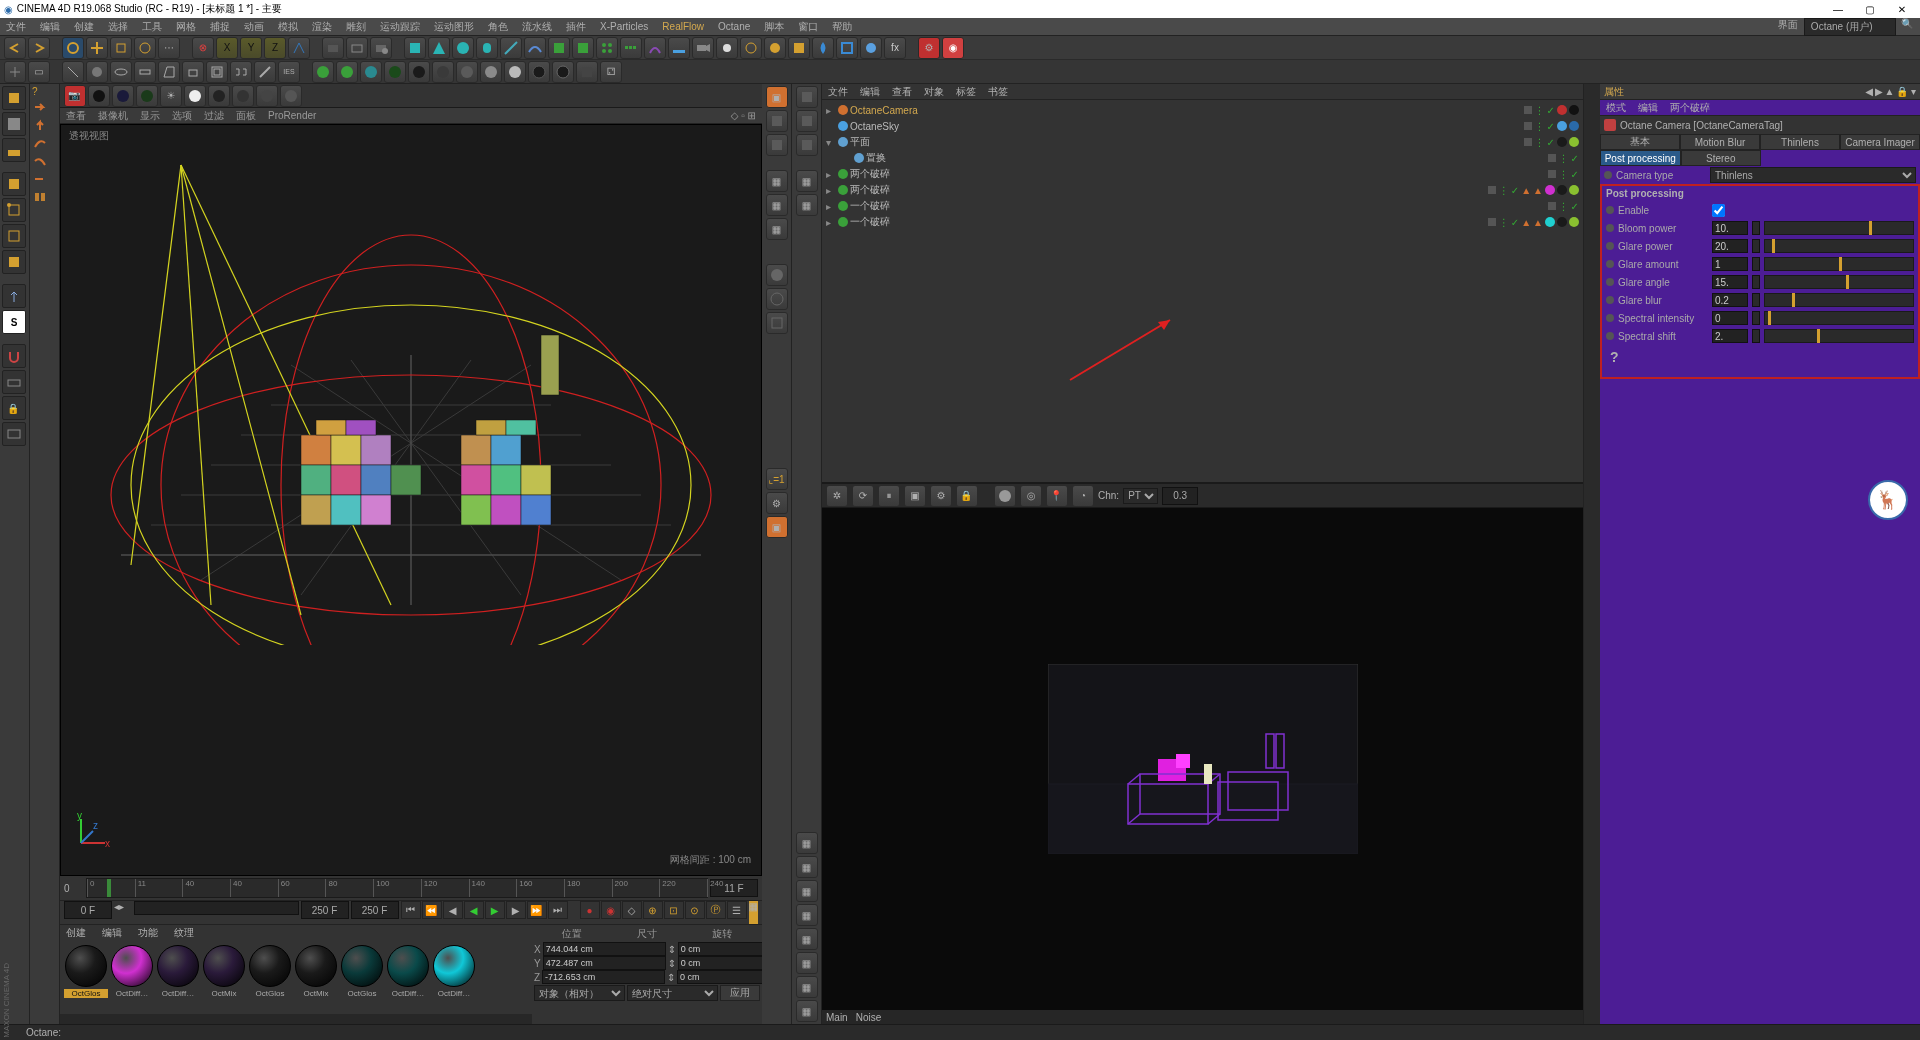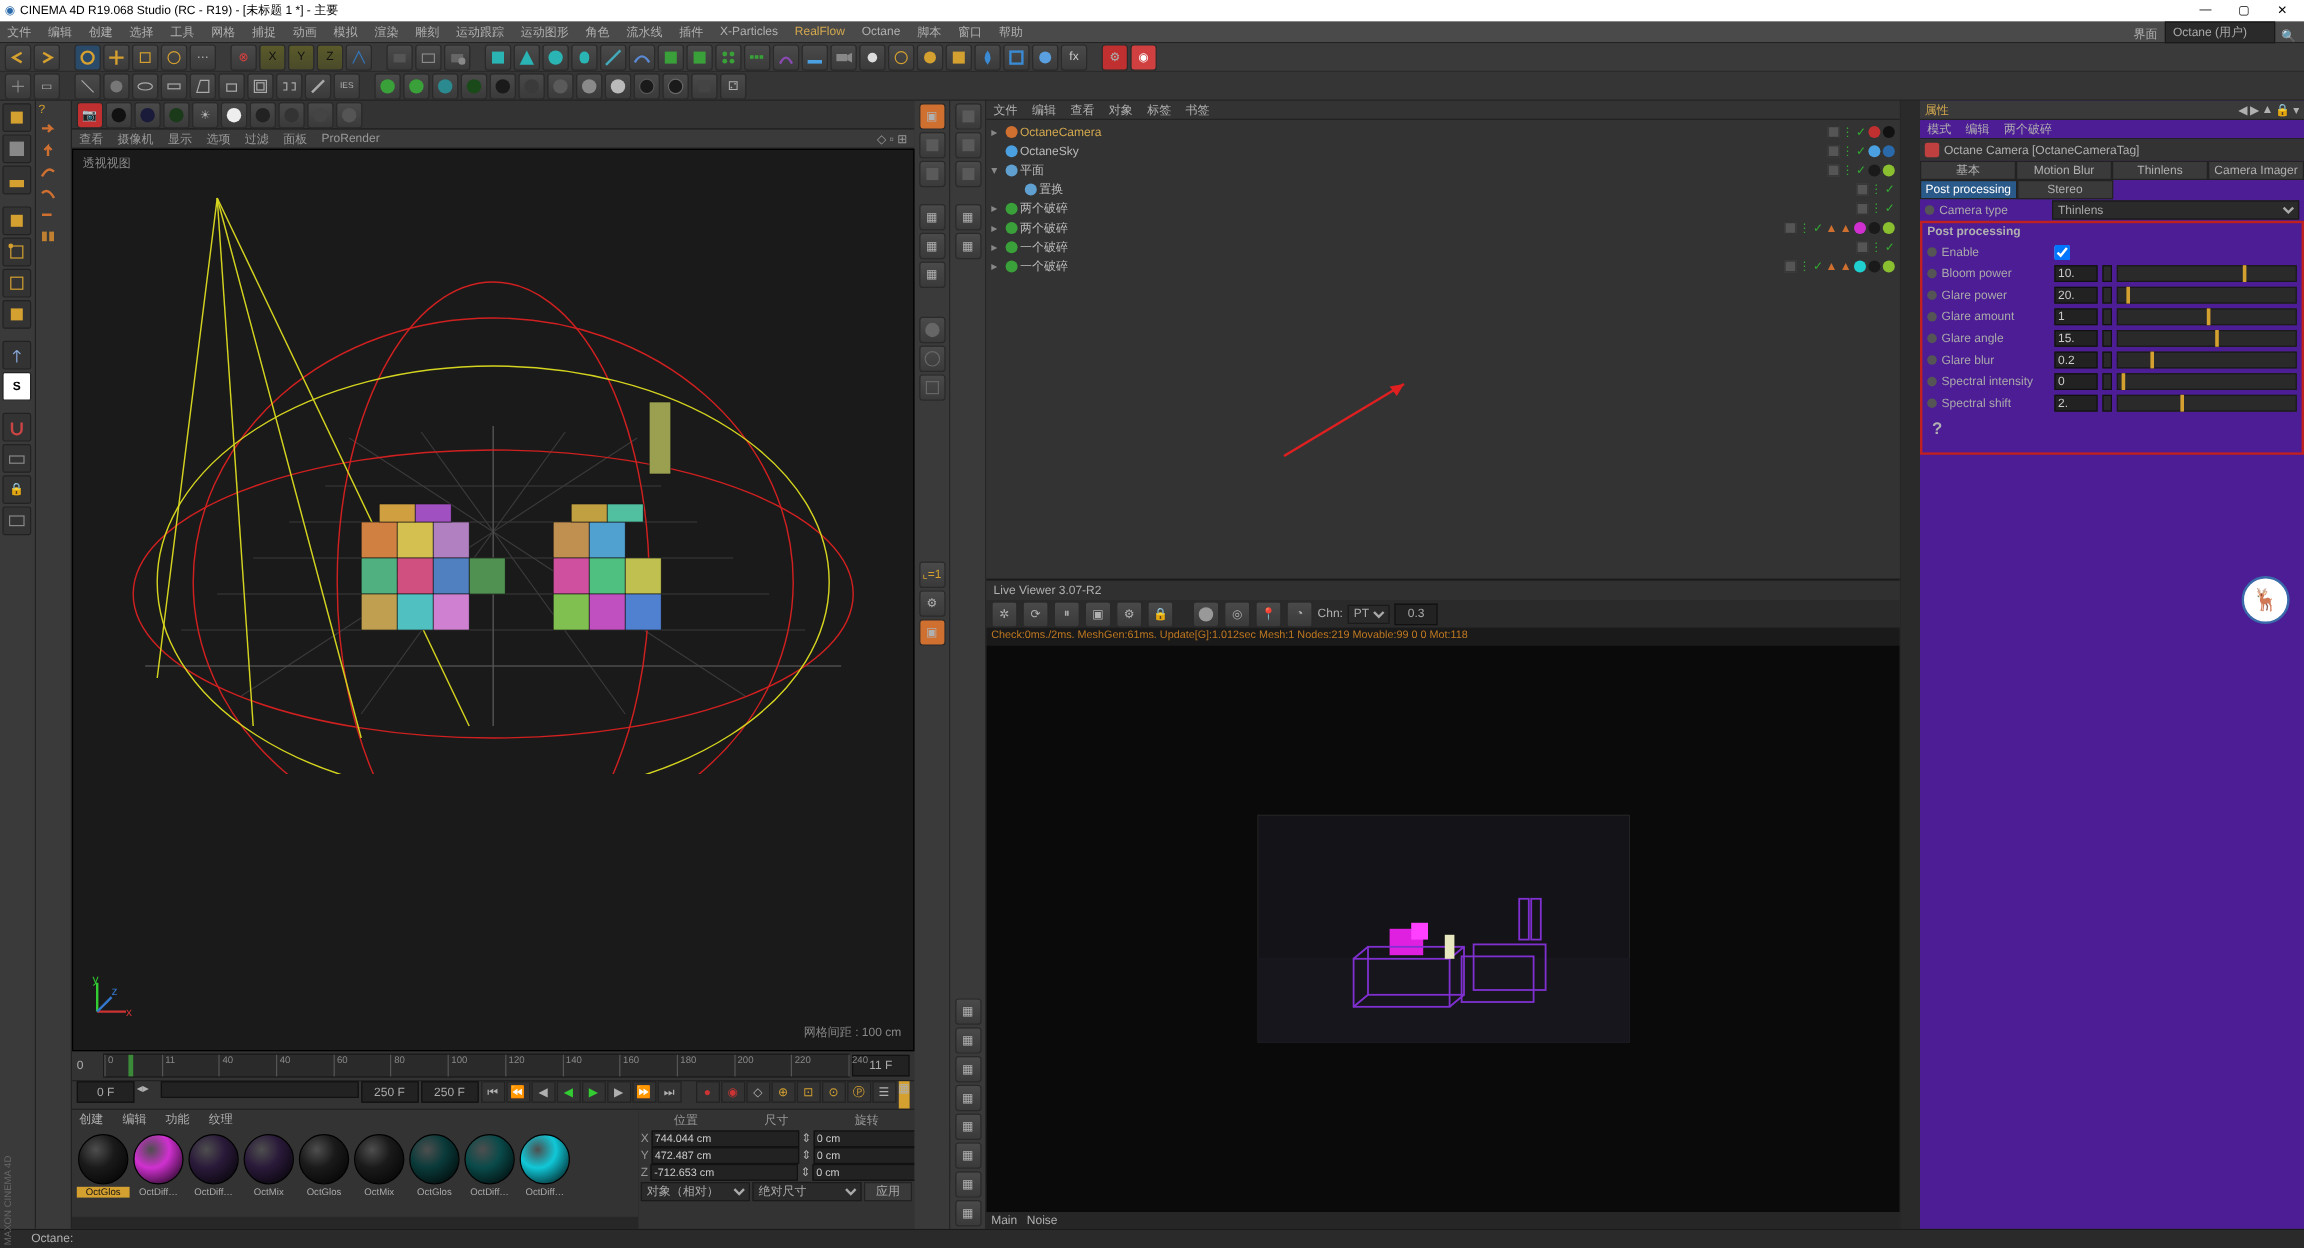--- a/index.html
+++ b/index.html
@@ -3,21 +3,21 @@
 <meta charset="utf-8">
 <style>
 * { margin:0; padding:0; box-sizing:border-box; font-family:"Microsoft YaHei",Arial,sans-serif; font-size:10px; user-select:none; }
 body { background:#3a3a3a; color:#b0b0b0; width:1920px; height:1040px; overflow:hidden; position:relative; }
 .titlebar { height:18px; background:#fff; display:flex; align-items:center; padding:0 4px; color:#000; }
 .titlebar .winbtns { margin-left:auto; display:flex; gap:4px; }
 .titlebar .winbtns span { width:28px; text-align:center; cursor:default; }
 .menubar { height:18px; background:#4a4a4a; display:flex; align-items:center; padding:0 6px; gap:14px; border-bottom:1px solid #222; }
 .menubar span { color:#b0b0b0; }
 .menubar .rf { color:#d4a94f; }
-.menubar .right { margin-left:auto; display:flex; align-items:flex-end; gap:6px; }
+.menubar .right { margin-left:auto; display:flex; align-items:flex-start; gap:6px; }
 .menubar .sel { background:#2a2a2a; border:1px solid #1a1a1a; padding:1px 22px 1px 6px; color:#aaa; }
 .toolbar-row { height:24px; background:#3a3a3a; display:flex; align-items:center; padding:0 4px; gap:2px; border-bottom:1px solid #2a2a2a; }
 .ticon { width:22px; height:22px; display:inline-flex; align-items:center; justify-content:center; border:1px solid #2a2a2a; background:linear-gradient(#4a4a4a,#3a3a3a); border-radius:3px; }
 .ticon.yel { background:linear-gradient(#5a5a2a,#4a4a2a); }
 .ticon.sel { background:#2a4a6a; }
 .tgap { width:8px; }
 svg { display:block; }
 
 .mainwrap { display:flex; height:calc(100% - 36px - 24px - 24px - 16px); }
 .leftcol { width:30px; background:#3a3a3a; border-right:1px solid #222; display:flex; flex-direction:column; gap:2px; padding:2px; }
@@ -984,44 +984,40 @@
             </span>
           </div>
         </div>
 
       <svg style="position:absolute; left:1060px; top:310px;" width="120" height="80">
           <line x1="10" y1="70" x2="110" y2="10" stroke="#e02020" stroke-width="2"></line>
           <polygon points="110,10 98,12 104,20" fill="#e02020"></polygon>
         </svg>
     </div>
     <div class="liveviewer">
-      <div class="lvt">
-          <span>Live Viewer 3.07-R2</span>
-        </div>
       <div class="lvtools">
         <span class="ticon">✲</span>
         <span class="ticon">⟳</span>
         <span class="ticon">⏸</span>
         <span class="ticon">▣</span>
         <span class="ticon">⚙</span>
         <span class="ticon" style="color:#d4a030;">🔒</span>
         <span class="tgap"></span>
         <span class="ticon">
             <svg width="14" height="14">
               <circle cx="7" cy="7" r="6" fill="#999"></circle>
             </svg>
           </span>
         <span class="ticon">◎</span>
         <span class="ticon">📍</span>
         <span class="ticon">◔</span>
         <span>Chn:</span>
         <select class="native"><option>PT</option></select>
         <input class="small-input" style="width: 36px;" value="0.3">
       </div>
-      <div class="lvstat">Check:0ms./2ms. MeshGen:61ms. Update[G]:1.012sec Mesh:1 Nodes:219 Movable:99  0 0 Mot:118</div>
       <div class="lvview">
         <svg width="310" height="190">
           <rect x="0" y="0" width="310" height="190" fill="#141418"></rect>
           <rect x="0" y="0" width="310" height="190" fill="none" stroke="#333"></rect>
 
           <g stroke="#1a1a22" fill="#16161c">
               <rect x="0" y="120" width="310" height="70"></rect>
             </g>
 
           <g>

